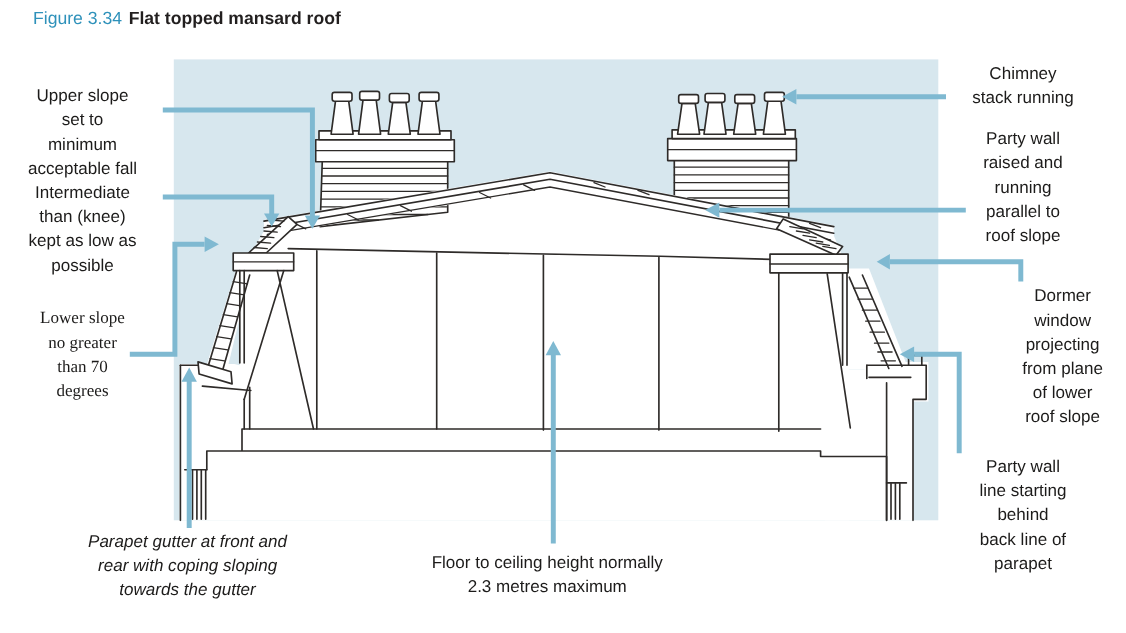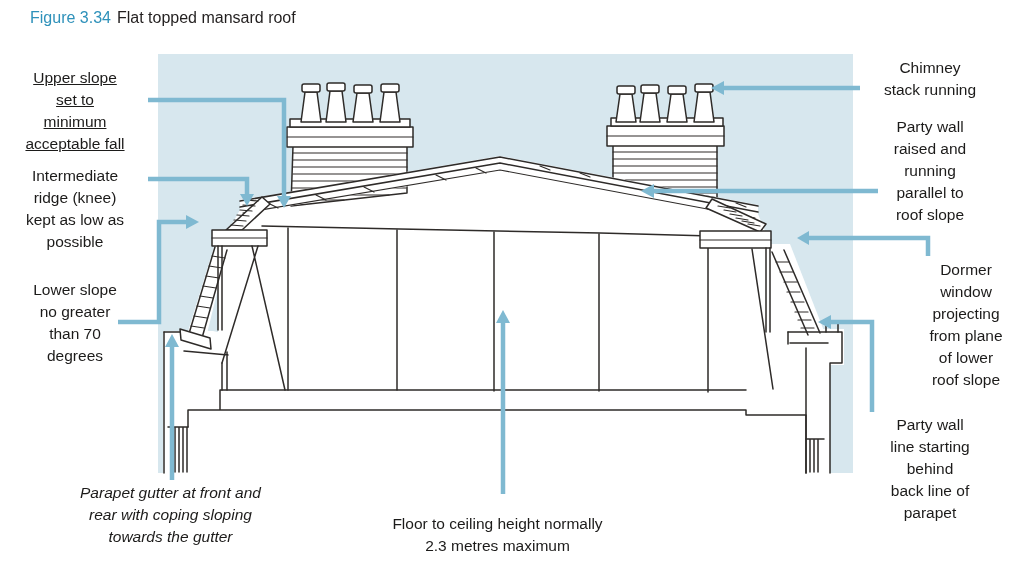--- a/index.html
+++ b/index.html
@@ -6,35 +6,35 @@
   body{
     width:1024px;height:575px;position:relative;background:#ffffff;
     font-family:"Liberation Sans","DejaVu Sans",sans-serif;
     color:var(--text,#1c1b1a);overflow:hidden;
   }
   .figure-title{
     position:absolute;left:30px;top:8px;font-size:16px;line-height:20px;
     white-space:nowrap;
   }
   .figure-title .fig-num{color:var(--figure_label,#2e91ba);font-weight:normal;margin-right:6px;}
-  .figure-title .fig-cap{color:#221f1f;}
+  .figure-title .fig-cap{color:#221f1f;font-weight:bold;}
   svg.diagram{position:absolute;left:0;top:0;}
   .ann{
     position:absolute;font-size:15.5px;line-height:22px;text-align:center;
     white-space:pre-line;color:var(--text,#1c1b1a);
   }
-  .ann-upper{left:2px;top:67px;width:146px;text-decoration:underline;}
+  .ann-upper{left:2px;top:77px;width:146px;}
   .ann-intermediate{left:2px;top:165px;width:146px;}
-  .ann-lower{left:2px;top:279px;width:146px;}
+  .ann-lower{left:2px;top:279px;width:146px;font-family:Liberation Serif, serif;}
   .ann-chimney{left:855px;top:57px;width:150px;}
   .ann-partywall-raised{left:855px;top:116px;width:150px;}
   .ann-dormer{left:891px;top:259px;width:150px;}
   .ann-partywall-line{left:855px;top:414px;width:150px;}
   .ann-parapet{left:48px;top:482px;width:245px;font-style:italic;}
-  .ann-floor{left:345px;top:501px;width:305px;margin-top:12px;}
+  .ann-floor{left:345px;top:501px;width:305px;}
 
   .panel-bg{fill:var(--panel,#d7e7ee);}
   .ink{stroke:var(--ink,#2e2b29);fill:none;stroke-width:1.5;stroke-linecap:round;stroke-linejoin:round;}
   .ink-thin{stroke:var(--ink,#2e2b29);fill:none;stroke-width:1.2;stroke-linecap:round;}
   .ink-fill{stroke:var(--ink,#2e2b29);fill:#ffffff;stroke-width:1.5;stroke-linejoin:round;}
   .white-fill{fill:#ffffff;stroke:none;}
   .conn{stroke:var(--connector,#7fb9d1);stroke-width:4.5;fill:none;}
   .conn-head{fill:var(--connector,#7fb9d1);stroke:none;}
 </style>
 </head>
@@ -186,21 +186,21 @@
     <path class="conn" d="M872,412 V322 H831"></path>
     <polygon class="conn-head" points="831,315 831,329 818,322"></polygon>
   </g>
 </svg>
 
 <div class="ann ann-upper">Upper slope
 set to
 minimum
 acceptable fall</div>
 <div class="ann ann-intermediate">Intermediate
-ridge (knee)
+than (knee)
 kept as low as
 possible</div>
 <div class="ann ann-lower">Lower slope
 no greater
 than 70
 degrees</div>
 <div class="ann ann-chimney">Chimney
 stack running</div>
 <div class="ann ann-partywall-raised">Party wall
 raised and

